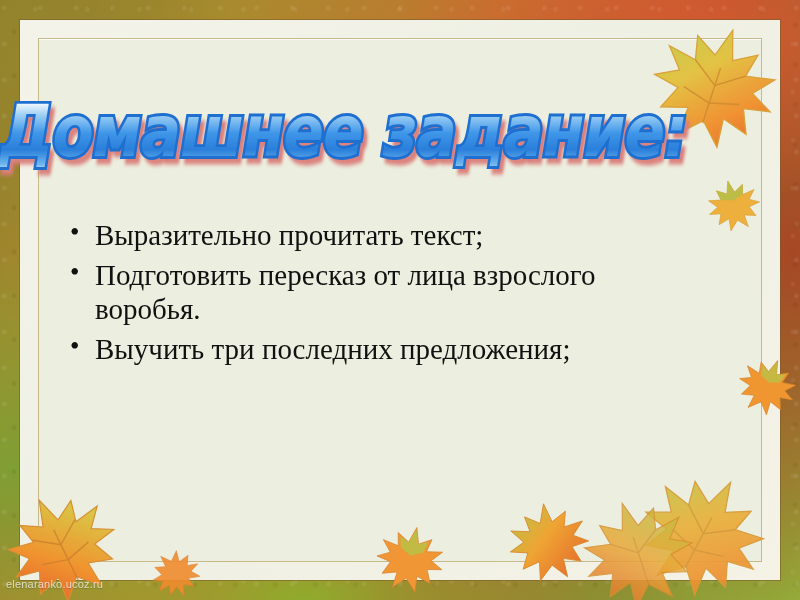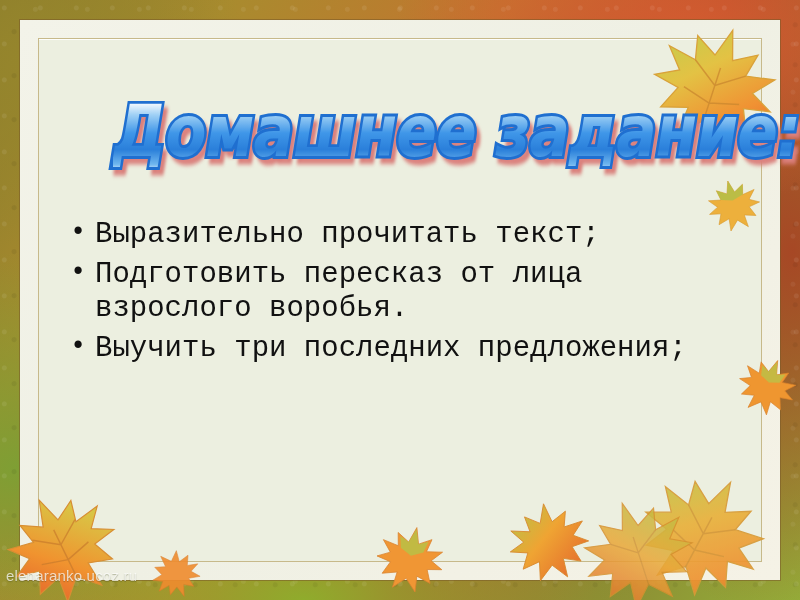--- a/index.html
+++ b/index.html
@@ -81,21 +81,21 @@
   .leaf-bm2     { left: 506px; top: 500px;  width: 86px;  height: 86px;  transform: rotate(-8deg); }
   .leaf-br1     { left: 636px; top: 470px;  width: 132px; height: 132px; transform: rotate(28deg); opacity: .92; }
   .leaf-br2     { left: 580px; top: 496px;  width: 118px; height: 118px; transform: rotate(-18deg); opacity: .86; }
   .leaf-bl2     { left: 150px; top: 548px;  width: 52px;  height: 52px;  transform: rotate(160deg); opacity: .9; }
 
   
   .title-wrap {
     position: absolute;
     left: 0; right: 0;
     top: 96px;
-    text-align: right;
+    text-align: left;
   }
   .wordart {
     display: inline-block;
     position: relative;
     font-family: "DejaVu Sans", sans-serif;
     font-size: 60px;
     font-weight: bold;
     font-style: italic;
     letter-spacing: -1px;
     line-height: 1;
@@ -139,41 +139,41 @@
     top: 218px;
     width: 640px;
     margin: 0;
     padding: 0;
     list-style: none;
   }
   .body-list li {
     position: relative;
     padding-left: 33px;
     margin: 0 0 5px 0;
-    font-family: Liberation Mono, monospace;
+    font-family: Liberation Serif, serif;
     font-size: 29px;
     line-height: 1.19;
     color: #111111;
   }
   .body-list li::before {
     content: "\2022";
     position: absolute;
     left: 8px;
     top: -2px;
     font-size: 27px;
     color: #111111;
   }
 
   
   .watermark {
     position: absolute;
     left: 6px;
-    bottom: 16px;
+    bottom: 10px;
     font-family: "Liberation Sans", sans-serif;
-    font-size: 15px;
+    font-size: 11px;
     color: rgba(255,255,255,.72);
     letter-spacing: .2px;
     text-shadow: 0 1px 1px rgba(60,70,20,.35);
   }
 </style>
 </head>
 <body>
 
 <div class="slide">
 

